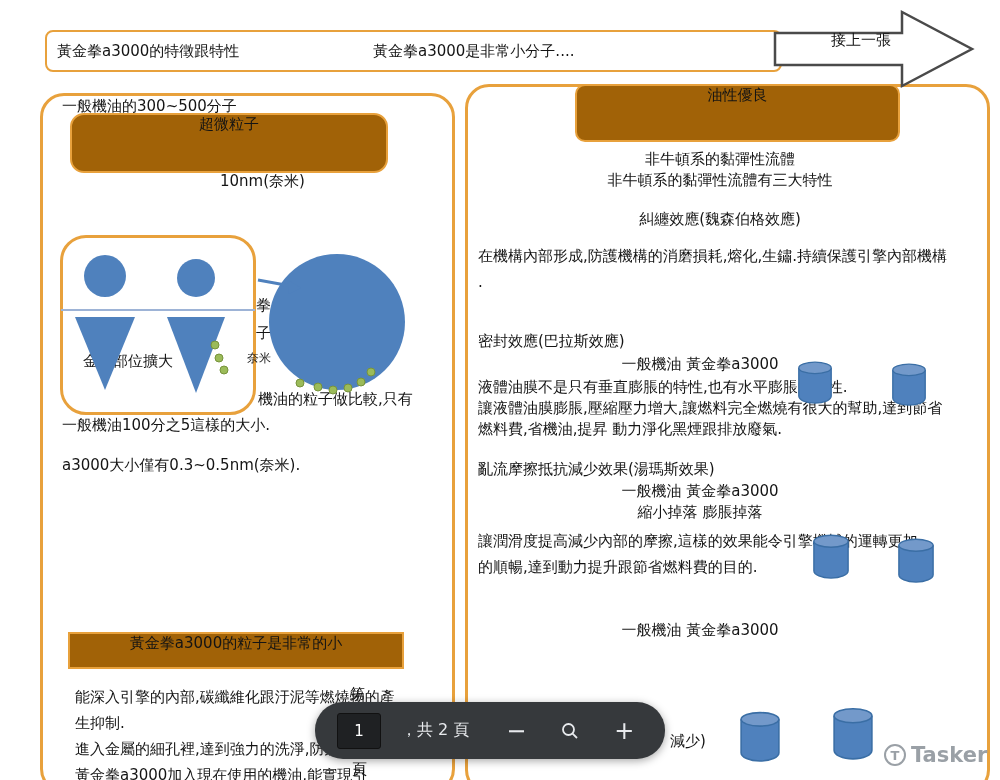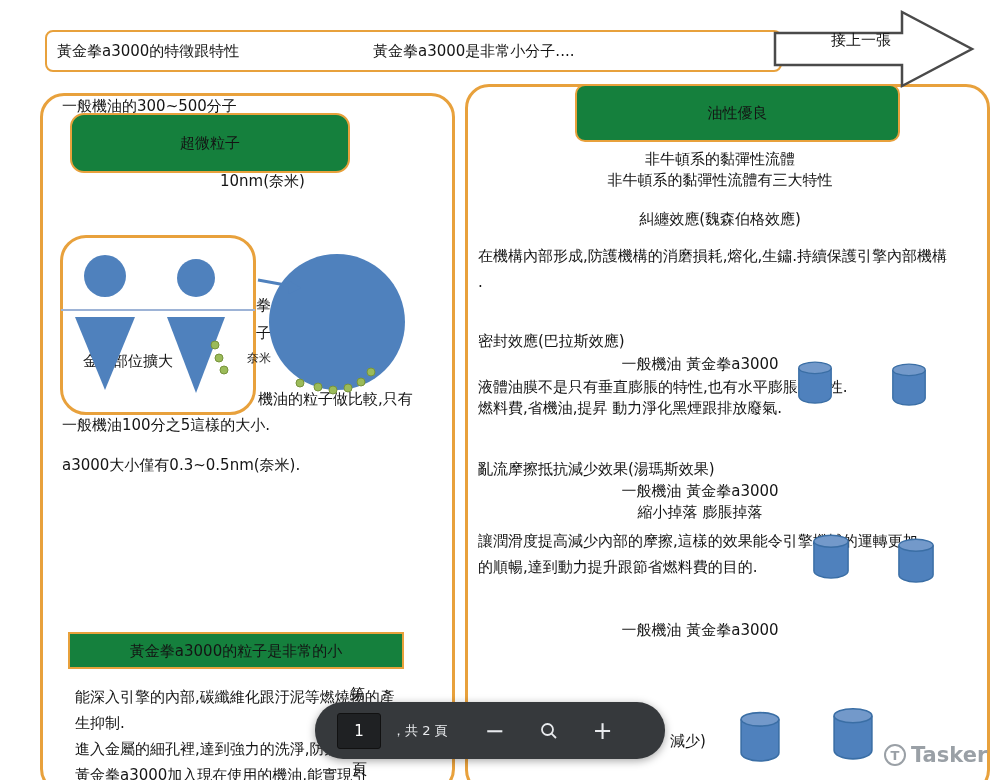--- a/index.html
+++ b/index.html
@@ -18,34 +18,34 @@
   html,body{width:1000px;height:780px}
   body{
     position:relative;background:#ffffff;overflow:hidden;
     font-family:"DejaVu Sans","Liberation Sans",sans-serif;color:var(--ink);
   }
   .abs{position:absolute}
   .txt{font-size:15px;white-space:nowrap;line-height:1.2}
   .lines div{font-size:15px;line-height:26px;white-space:nowrap}
   .lines.tight div{line-height:21px}
   .ctr{text-align:center}
-  .obox{border:2.5px solid var(--orange);background:#15803d;border-radius:10px;
-        display:flex;align-items:center;justify-content:center}
+  .obox{border:2.5px solid var(--orange);background:#a16207;border-radius:10px;
+        display:flex;align-items:flex-start;justify-content:center}
   .panel{border:3px solid var(--orange);border-radius:24px;background:transparent}
   .cyl{display:block}
   .toolbar{
     background:var(--tb-bg);border-radius:28px;display:flex;align-items:center;
     color:#E8EAED;z-index:50;box-shadow:0 2px 8px rgba(0,0,0,.35);
   }
   .page-input{
     width:44px;height:36px;margin-left:22px;background:var(--tb-input);
     border:1px solid #111;border-radius:3px;color:#fff;text-align:center;
     font-size:15px;font-family:"DejaVu Sans",sans-serif;
   }
-  .tb-text{font-size:13px;margin-left:11px;white-space:nowrap}
+  .tb-text{font-size:16px;margin-left:20px;white-space:nowrap}
   .tb-btn{
     font-size:24px;line-height:1;margin-left:34px;cursor:pointer;
     display:flex;align-items:center;justify-content:center;width:26px;height:26px;
   }
   .watermark{
     display:flex;align-items:center;gap:5px;color:var(--wm);z-index:60;
     font-weight:bold;font-size:21px;
   }
   .wm-circle{
     width:22px;height:22px;border:2.5px solid var(--wm);border-radius:50%;
@@ -63,21 +63,21 @@
 <svg class="abs" style="left:772px;top:8px;z-index:4" width="206" height="82" viewBox="0 0 206 82">
   <path d="M3 25 H130 V4 L200 41 L130 78 V57 H3 Z" fill="#ffffff" stroke="#4a4a4a" stroke-width="2.5"></path>
 </svg>
 <div class="abs txt" style="left:831px;top:31px;z-index:5">接上一張</div>
 
 <div class="abs panel" style="left:40px;top:93px;width:415px;height:700px;z-index:1"></div>
 <div class="abs panel" style="left:465px;top:84px;width:525px;height:710px;z-index:1"></div>
 
 <div class="abs txt" style="left:62px;top:97px;z-index:1">一般機油的300~500分子</div>
 
-<div class="abs obox" style="left:70px;top:113px;width:280px;height:60px;border-radius:14px;z-index:2">
+<div class="abs obox" style="left:70px;top:113px;width:318px;height:60px;border-radius:14px;z-index:2">
   <span class="txt">超微粒子</span>
 </div>
 
 <div class="abs txt" style="left:220px;top:172px;z-index:4">10nm(奈米)</div>
 
 <div class="abs frag" style="left:256px;top:296px;z-index:4">拳</div>
 <div class="abs frag" style="left:256px;top:324px;z-index:4">子</div>
 <div class="abs frag" style="left:247px;top:350px;font-size:12px;z-index:4">奈米</div>
 
 <div class="abs txt" style="left:258px;top:390px;z-index:2">機油的粒子做比較,只有</div>
@@ -138,20 +138,21 @@
 <div class="abs txt ctr" style="left:520px;top:210px;width:400px;z-index:2">糾纏效應(魏森伯格效應)</div>
 <div class="abs lines" style="left:478px;top:243px;z-index:2">
   <div>在機構內部形成,防護機構的消磨損耗,熔化,生鏽.持續保護引擎內部機構</div>
   <div>.</div>
 </div>
 
 <div class="abs txt" style="left:478px;top:332px;z-index:2">密封效應(巴拉斯效應)</div>
 <div class="abs txt ctr" style="left:540px;top:355px;width:320px;z-index:2">一般機油  黃金拳a3000</div>
 <div class="abs lines tight" style="left:478px;top:377px;z-index:2">
   <div>液體油膜不是只有垂直膨脹的特性,也有水平膨脹的特性.</div>
+  <div>讓液體油膜膨脹,壓縮壓力增大,讓燃料完全燃燒有很大的幫助,達到節省</div>
   <div>燃料費,省機油,提昇 動力淨化黑煙跟排放廢氣.</div>
 </div>
 
 <div class="abs txt" style="left:478px;top:460px;z-index:2">亂流摩擦抵抗減少效果(湯瑪斯效果)</div>
 <div class="abs txt ctr" style="left:540px;top:482px;width:320px;z-index:2">一般機油  黃金拳a3000</div>
 <div class="abs txt ctr" style="left:540px;top:503px;width:320px;z-index:2">縮小掉落  膨脹掉落</div>
 <div class="abs lines" style="left:478px;top:528px;z-index:2">
   <div>讓潤滑度提高減少內部的摩擦,這樣的效果能令引擎機械的運轉更加</div>
   <div>的順暢,達到動力提升跟節省燃料費的目的.</div>
 </div>

